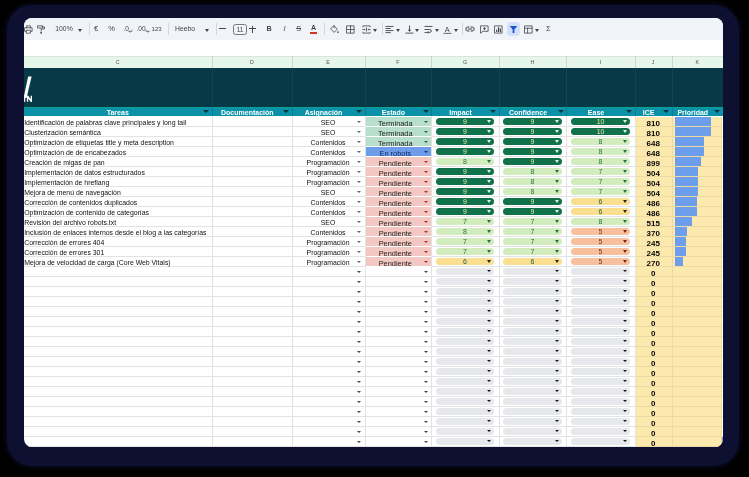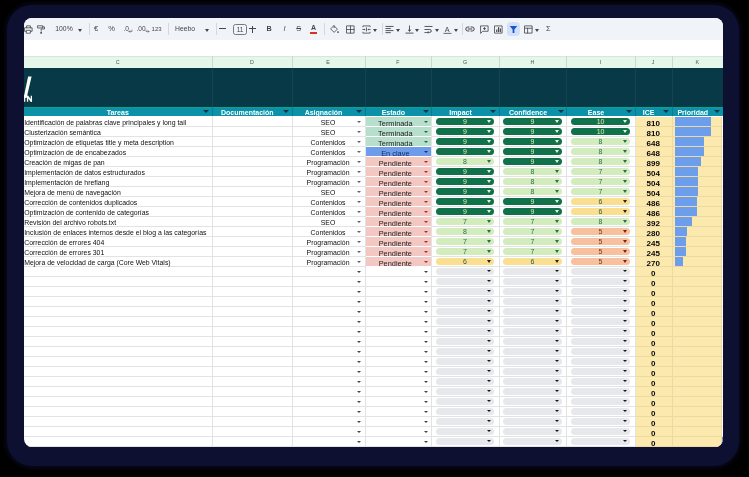--- a/index.html
+++ b/index.html
@@ -231,21 +231,21 @@
 <div class="abs" style="left:611.3px;top:121.7px;width:36.8px;text-align:center;font-size:8px;line-height:8px;font-weight:bold;color:#050505;">648</div>
 <div class="abs" style="left:651.0px;top:119.0px;width:29.5px;height:9.1px;background:#6d9eeb;"></div>
 <div class="abs" style="left:0;top:138.0px;width:341.0px;height:0.7px;background:#e2e4e3;"></div>
 <div class="abs" style="left:407.7px;top:138.0px;width:203.6px;height:0.7px;background:#e2e4e3;"></div>
 <div class="abs" style="left:611.8px;top:138.0px;width:86.1px;height:0.7px;background:#ecd9a4;"></div>
 <div class="abs" style="left:697.9px;top:138.0px;width:1.6px;height:0.7px;background:#e2e4e3;"></div>
 <div class="abs" style="left:0.7px;top:132.2px;width:200px;font-size:6.9px;line-height:6.8px;color:#0d0d0d;white-space:nowrap;">Optimización de de encabezados</div>
 <div class="abs" style="left:268.1px;top:132.2px;width:72.9px;text-align:center;font-size:6.9px;line-height:6.8px;color:#0d0d0d;">Contenidos</div>
 <div style="position:absolute;left:333.6px;top:132.8px;width:0;height:0;border-left:2.0px solid transparent;border-right:2.0px solid transparent;border-top:2.5px solid #5f6368;"></div>
 <div class="abs" style="left:341.6px;top:129.0px;width:65.5px;height:9.1px;background:#6d9ceb;"></div>
-<div class="abs" style="left:341.0px;top:131.9px;width:61.7px;text-align:center;font-size:7.4px;line-height:7.2px;color:#15265c;">En clave</div>
+<div class="abs" style="left:341.0px;top:131.9px;width:61.7px;text-align:center;font-size:7.4px;line-height:7.2px;color:#15265c;">En robots</div>
 <div style="position:absolute;left:400.3px;top:132.8px;width:0;height:0;border-left:2.1px solid transparent;border-right:2.1px solid transparent;border-top:2.6px solid #17306e;"></div>
 <div class="abs" style="left:412.2px;top:129.9px;width:58.6px;height:7.3px;background:#10714a;border-radius:3.65px;"></div>
 <div class="abs" style="left:407.7px;top:130.7px;width:67.6px;text-align:center;font-size:7px;line-height:6.8px;color:#e5efac;">9</div>
 <div style="position:absolute;left:463.5px;top:132.0px;width:0;height:0;border-left:2.5px solid transparent;border-right:2.5px solid transparent;border-top:3.2px solid #e8f5d8;"></div>
 <div class="abs" style="left:479.8px;top:129.9px;width:58.5px;height:7.3px;background:#10714a;border-radius:3.65px;"></div>
 <div class="abs" style="left:475.3px;top:130.7px;width:67.5px;text-align:center;font-size:7px;line-height:6.8px;color:#e5efac;">9</div>
 <div style="position:absolute;left:531.0px;top:132.0px;width:0;height:0;border-left:2.5px solid transparent;border-right:2.5px solid transparent;border-top:3.2px solid #e8f5d8;"></div>
 <div class="abs" style="left:547.3px;top:129.9px;width:59.5px;height:7.3px;background:#d3ecbe;border-radius:3.65px;"></div>
 <div class="abs" style="left:542.8px;top:130.7px;width:68.5px;text-align:center;font-size:7px;line-height:6.8px;color:#2b6e4b;">8</div>
 <div style="position:absolute;left:599.5px;top:132.0px;width:0;height:0;border-left:2.5px solid transparent;border-right:2.5px solid transparent;border-top:3.2px solid #2b6e4b;"></div>
@@ -389,42 +389,42 @@
 <div style="position:absolute;left:400.3px;top:202.8px;width:0;height:0;border-left:2.1px solid transparent;border-right:2.1px solid transparent;border-top:2.6px solid #ae2b1e;"></div>
 <div class="abs" style="left:412.2px;top:199.9px;width:58.6px;height:7.3px;background:#d3ecbe;border-radius:3.65px;"></div>
 <div class="abs" style="left:407.7px;top:200.7px;width:67.6px;text-align:center;font-size:7px;line-height:6.8px;color:#2b6e4b;">7</div>
 <div style="position:absolute;left:463.5px;top:202.0px;width:0;height:0;border-left:2.5px solid transparent;border-right:2.5px solid transparent;border-top:3.2px solid #2b6e4b;"></div>
 <div class="abs" style="left:479.8px;top:199.9px;width:58.5px;height:7.3px;background:#d3ecbe;border-radius:3.65px;"></div>
 <div class="abs" style="left:475.3px;top:200.7px;width:67.5px;text-align:center;font-size:7px;line-height:6.8px;color:#2b6e4b;">7</div>
 <div style="position:absolute;left:531.0px;top:202.0px;width:0;height:0;border-left:2.5px solid transparent;border-right:2.5px solid transparent;border-top:3.2px solid #2b6e4b;"></div>
 <div class="abs" style="left:547.3px;top:199.9px;width:59.5px;height:7.3px;background:#d3ecbe;border-radius:3.65px;"></div>
 <div class="abs" style="left:542.8px;top:200.7px;width:68.5px;text-align:center;font-size:7px;line-height:6.8px;color:#2b6e4b;">8</div>
 <div style="position:absolute;left:599.5px;top:202.0px;width:0;height:0;border-left:2.5px solid transparent;border-right:2.5px solid transparent;border-top:3.2px solid #2b6e4b;"></div>
-<div class="abs" style="left:611.3px;top:201.7px;width:36.8px;text-align:center;font-size:8px;line-height:8px;font-weight:bold;color:#050505;">392</div>
+<div class="abs" style="left:611.3px;top:201.7px;width:36.8px;text-align:center;font-size:8px;line-height:8px;font-weight:bold;color:#050505;">515</div>
 <div class="abs" style="left:651.0px;top:199.0px;width:17.9px;height:9.1px;background:#6d9eeb;"></div>
 <div class="abs" style="left:0;top:218.0px;width:341.0px;height:0.7px;background:#e2e4e3;"></div>
 <div class="abs" style="left:407.7px;top:218.0px;width:203.6px;height:0.7px;background:#e2e4e3;"></div>
 <div class="abs" style="left:611.8px;top:218.0px;width:86.1px;height:0.7px;background:#ecd9a4;"></div>
 <div class="abs" style="left:697.9px;top:218.0px;width:1.6px;height:0.7px;background:#e2e4e3;"></div>
 <div class="abs" style="left:0.7px;top:212.2px;width:200px;font-size:6.9px;line-height:6.8px;color:#0d0d0d;white-space:nowrap;">Inclusión de enlaces internos desde el blog a las categorías</div>
 <div class="abs" style="left:268.1px;top:212.2px;width:72.9px;text-align:center;font-size:6.9px;line-height:6.8px;color:#0d0d0d;">Contenidos</div>
 <div style="position:absolute;left:333.6px;top:212.8px;width:0;height:0;border-left:2.0px solid transparent;border-right:2.0px solid transparent;border-top:2.5px solid #5f6368;"></div>
 <div class="abs" style="left:341.6px;top:209.0px;width:65.5px;height:9.1px;background:#f4c8c2;"></div>
 <div class="abs" style="left:341.0px;top:211.9px;width:61.7px;text-align:center;font-size:7.4px;line-height:7.2px;color:#1d1d1d;">Pendiente</div>
 <div style="position:absolute;left:400.3px;top:212.8px;width:0;height:0;border-left:2.1px solid transparent;border-right:2.1px solid transparent;border-top:2.6px solid #ae2b1e;"></div>
 <div class="abs" style="left:412.2px;top:209.9px;width:58.6px;height:7.3px;background:#d3ecbe;border-radius:3.65px;"></div>
 <div class="abs" style="left:407.7px;top:210.7px;width:67.6px;text-align:center;font-size:7px;line-height:6.8px;color:#2b6e4b;">8</div>
 <div style="position:absolute;left:463.5px;top:212.0px;width:0;height:0;border-left:2.5px solid transparent;border-right:2.5px solid transparent;border-top:3.2px solid #2b6e4b;"></div>
 <div class="abs" style="left:479.8px;top:209.9px;width:58.5px;height:7.3px;background:#d3ecbe;border-radius:3.65px;"></div>
 <div class="abs" style="left:475.3px;top:210.7px;width:67.5px;text-align:center;font-size:7px;line-height:6.8px;color:#2b6e4b;">7</div>
 <div style="position:absolute;left:531.0px;top:212.0px;width:0;height:0;border-left:2.5px solid transparent;border-right:2.5px solid transparent;border-top:3.2px solid #2b6e4b;"></div>
 <div class="abs" style="left:547.3px;top:209.9px;width:59.5px;height:7.3px;background:#f9c09e;border-radius:3.65px;"></div>
 <div class="abs" style="left:542.8px;top:210.7px;width:68.5px;text-align:center;font-size:7px;line-height:6.8px;color:#6b3a18;">5</div>
 <div style="position:absolute;left:599.5px;top:212.0px;width:0;height:0;border-left:2.5px solid transparent;border-right:2.5px solid transparent;border-top:3.2px solid #7a241a;"></div>
-<div class="abs" style="left:611.3px;top:211.7px;width:36.8px;text-align:center;font-size:8px;line-height:8px;font-weight:bold;color:#050505;">280</div>
+<div class="abs" style="left:611.3px;top:211.7px;width:36.8px;text-align:center;font-size:8px;line-height:8px;font-weight:bold;color:#050505;">370</div>
 <div class="abs" style="left:651.0px;top:209.0px;width:12.8px;height:9.1px;background:#6d9eeb;"></div>
 <div class="abs" style="left:0;top:228.0px;width:341.0px;height:0.7px;background:#e2e4e3;"></div>
 <div class="abs" style="left:407.7px;top:228.0px;width:203.6px;height:0.7px;background:#e2e4e3;"></div>
 <div class="abs" style="left:611.8px;top:228.0px;width:86.1px;height:0.7px;background:#ecd9a4;"></div>
 <div class="abs" style="left:697.9px;top:228.0px;width:1.6px;height:0.7px;background:#e2e4e3;"></div>
 <div class="abs" style="left:0.7px;top:222.2px;width:200px;font-size:6.9px;line-height:6.8px;color:#0d0d0d;white-space:nowrap;">Corrección de errores 404</div>
 <div class="abs" style="left:268.1px;top:222.2px;width:72.9px;text-align:center;font-size:6.9px;line-height:6.8px;color:#0d0d0d;">Programación</div>
 <div style="position:absolute;left:333.6px;top:222.8px;width:0;height:0;border-left:2.0px solid transparent;border-right:2.0px solid transparent;border-top:2.5px solid #5f6368;"></div>
 <div class="abs" style="left:341.6px;top:219.0px;width:65.5px;height:9.1px;background:#f4c8c2;"></div>
 <div class="abs" style="left:341.0px;top:221.9px;width:61.7px;text-align:center;font-size:7.4px;line-height:7.2px;color:#1d1d1d;">Pendiente</div>

